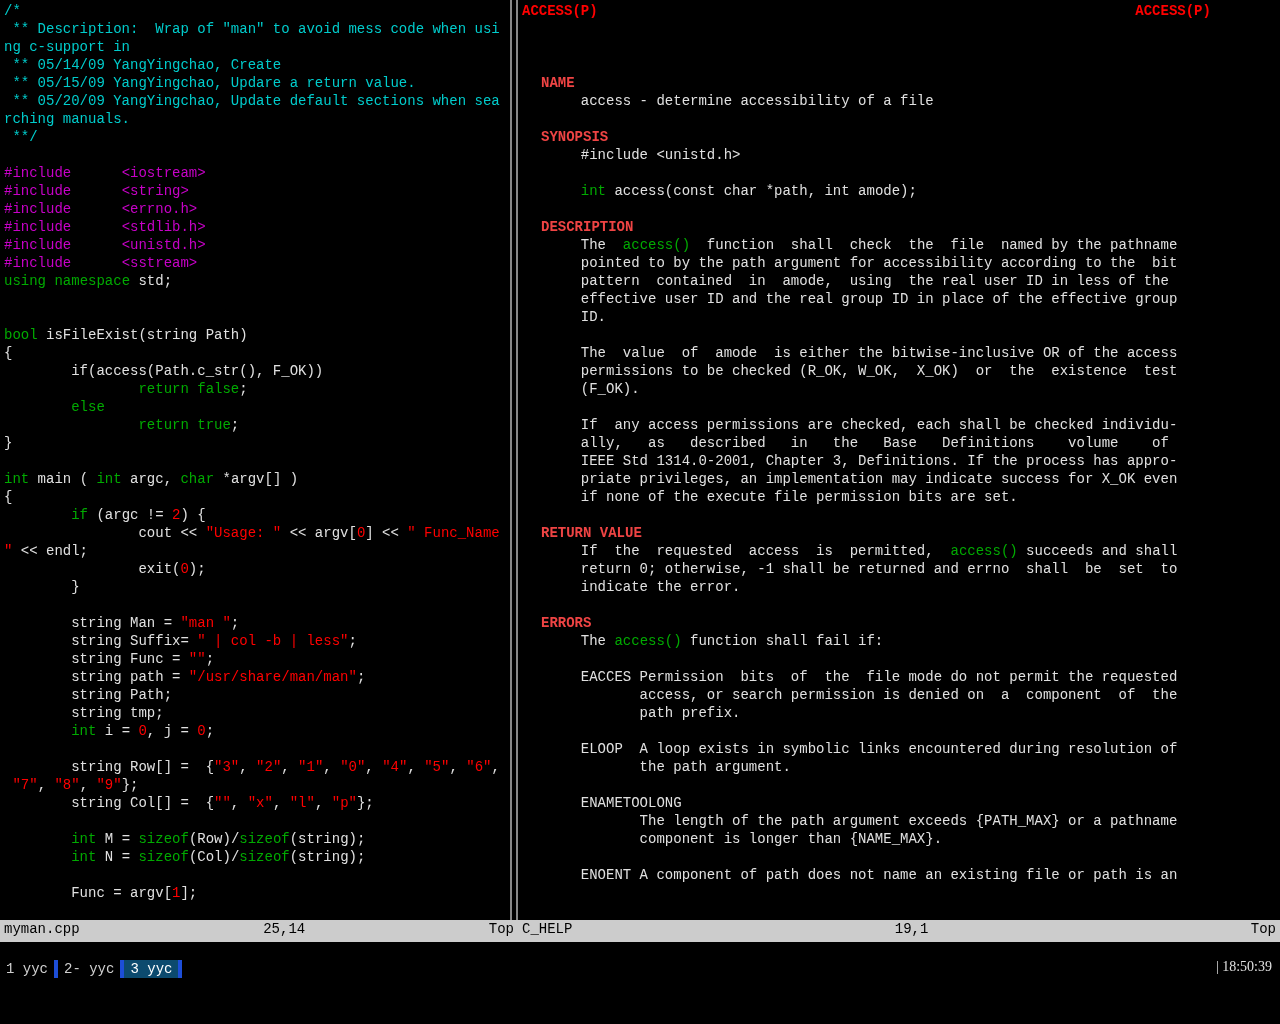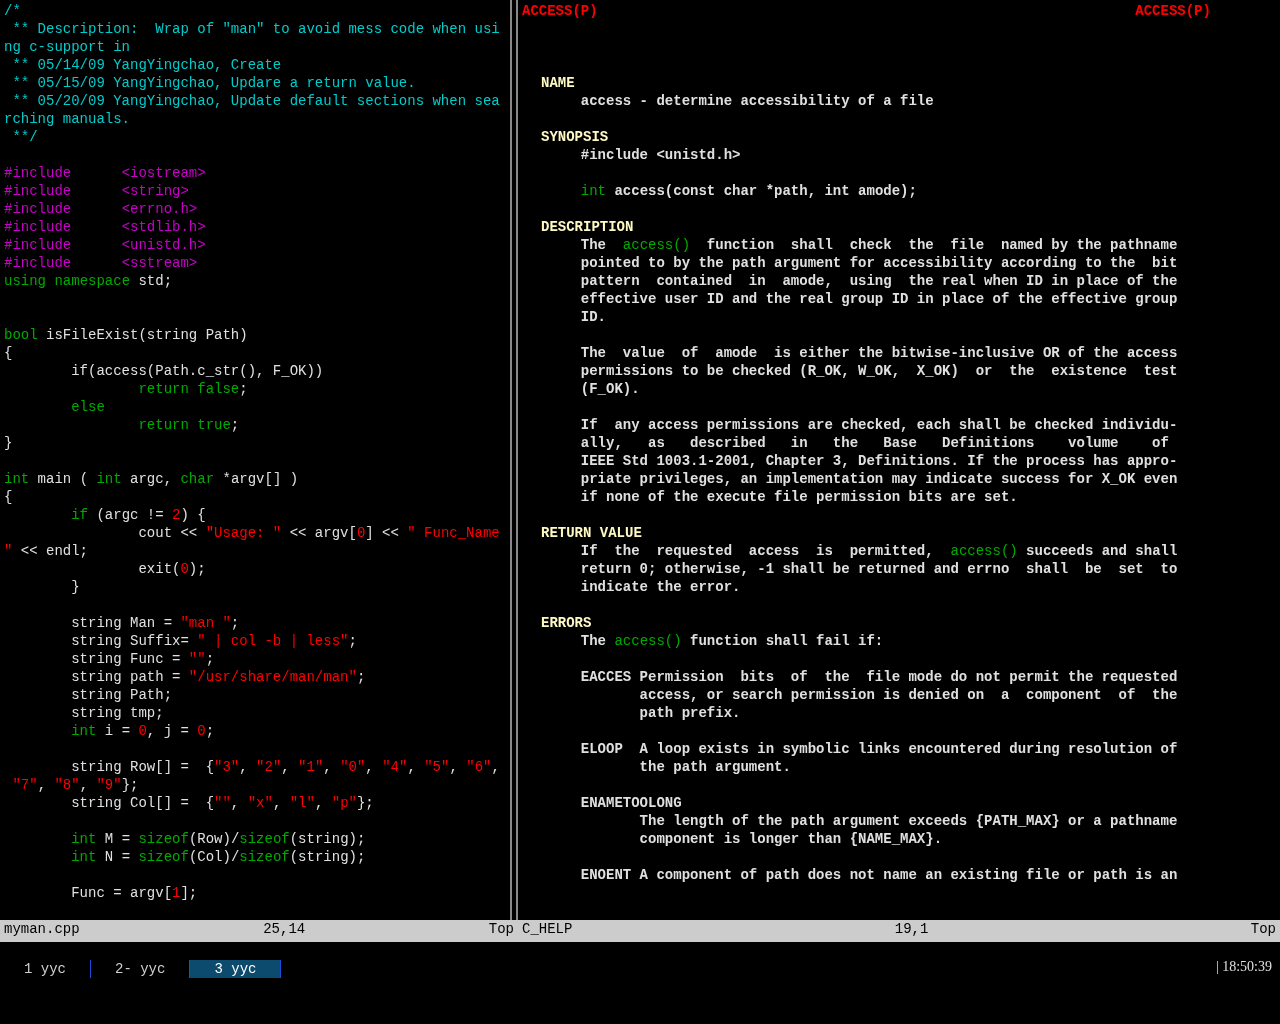--- a/index.html
+++ b/index.html
@@ -48,23 +48,23 @@
   padding: 2px 4px;
 }
 .comment { color: #00cccc; }
 .preproc { color: #c800c8; }
 .include-header { color: #c800c8; }
 .keyword { color: #00aa00; }
 .type { color: #00aa00; }
 .string { color: #ff0000; }
 .number { color: #ff0000; }
 .man-header-red { color: #ff0000; font-weight: bold; text-align: right; }
-.man-section { color: #fef9c3; font-weight: bold; padding-left: 19px; }
+.man-section { color: #ef4444; font-weight: bold; padding-left: 19px; }
 .man-fname { color: #00aa00; }
-.man-text { color: #e0e0e0; font-weight: bold; }
+.man-text { color: #e0e0e0; }
 .status-line {
   background: #cccccc;
   color: #000;
   height: 22px;
   display: flex;
   width: 100%;
 }
 .status-left {
   flex: 0 0 518px;
   display: flex;
@@ -78,22 +78,22 @@
   padding: 0 4px;
   gap: 19px;
 }
 .tabline {
   height: 18px;
   display: flex;
   background: #000;
   color: #d0d0d0;
 }
 .tab {
-  padding: 0 24px;
-  border-right: 1px solid #1d4ed8;
+  padding: 0 6px;
+  border-right: 4px solid #1d4ed8;
 }
 .tab-active {
   background: #0c4a6e;
   color: #fff;
 }
 .bottom-time {
   position: absolute;
   bottom: 48px;
   right: 8px;
   color: #e0e0e0;
@@ -172,31 +172,31 @@
 <span class="man-text">       access - determine accessibility of a file</span>
 
 <span class="man-section">SYNOPSIS</span>
 <span class="man-text">       #include &lt;unistd.h&gt;</span>
 <span class="man-text"></span>
 <span class="man-text">       </span><span class="man-fname">int</span><span class="man-text"> access(const char *path, int amode);</span>
 
 <span class="man-section">DESCRIPTION</span>
 <span class="man-text">       The  </span><span class="man-fname">access()</span><span class="man-text">  function  shall  check  the  file  named by the pathname</span>
 <span class="man-text">       pointed to by the path argument for accessibility according to the  bit</span>
-<span class="man-text">       pattern  contained  in  amode,  using  the real when ID in place of the</span>
+<span class="man-text">       pattern  contained  in  amode,  using  the real user ID in less of the</span>
 <span class="man-text">       effective user ID and the real group ID in place of the effective group</span>
 <span class="man-text">       ID.</span>
 <span class="man-text"></span>
 <span class="man-text">       The  value  of  amode  is either the bitwise-inclusive OR of the access</span>
 <span class="man-text">       permissions to be checked (R_OK, W_OK,  X_OK)  or  the  existence  test</span>
 <span class="man-text">       (F_OK).</span>
 <span class="man-text"></span>
 <span class="man-text">       If  any access permissions are checked, each shall be checked individu-</span>
 <span class="man-text">       ally,   as   described   in   the   Base   Definitions    volume    of</span>
-<span class="man-text">       IEEE Std 1003.1-2001, Chapter 3, Definitions. If the process has appro-</span>
+<span class="man-text">       IEEE Std 1314.0-2001, Chapter 3, Definitions. If the process has appro-</span>
 <span class="man-text">       priate privileges, an implementation may indicate success for X_OK even</span>
 <span class="man-text">       if none of the execute file permission bits are set.</span>
 
 <span class="man-section">RETURN VALUE</span>
 <span class="man-text">       If  the  requested  access  is  permitted,  </span><span class="man-fname">access()</span><span class="man-text"> succeeds and shall</span>
 <span class="man-text">       return 0; otherwise, -1 shall be returned and errno  shall  be  set  to</span>
 <span class="man-text">       indicate the error.</span>
 
 <span class="man-section">ERRORS</span>
 <span class="man-text">       The </span><span class="man-fname">access()</span><span class="man-text"> function shall fail if:</span>

